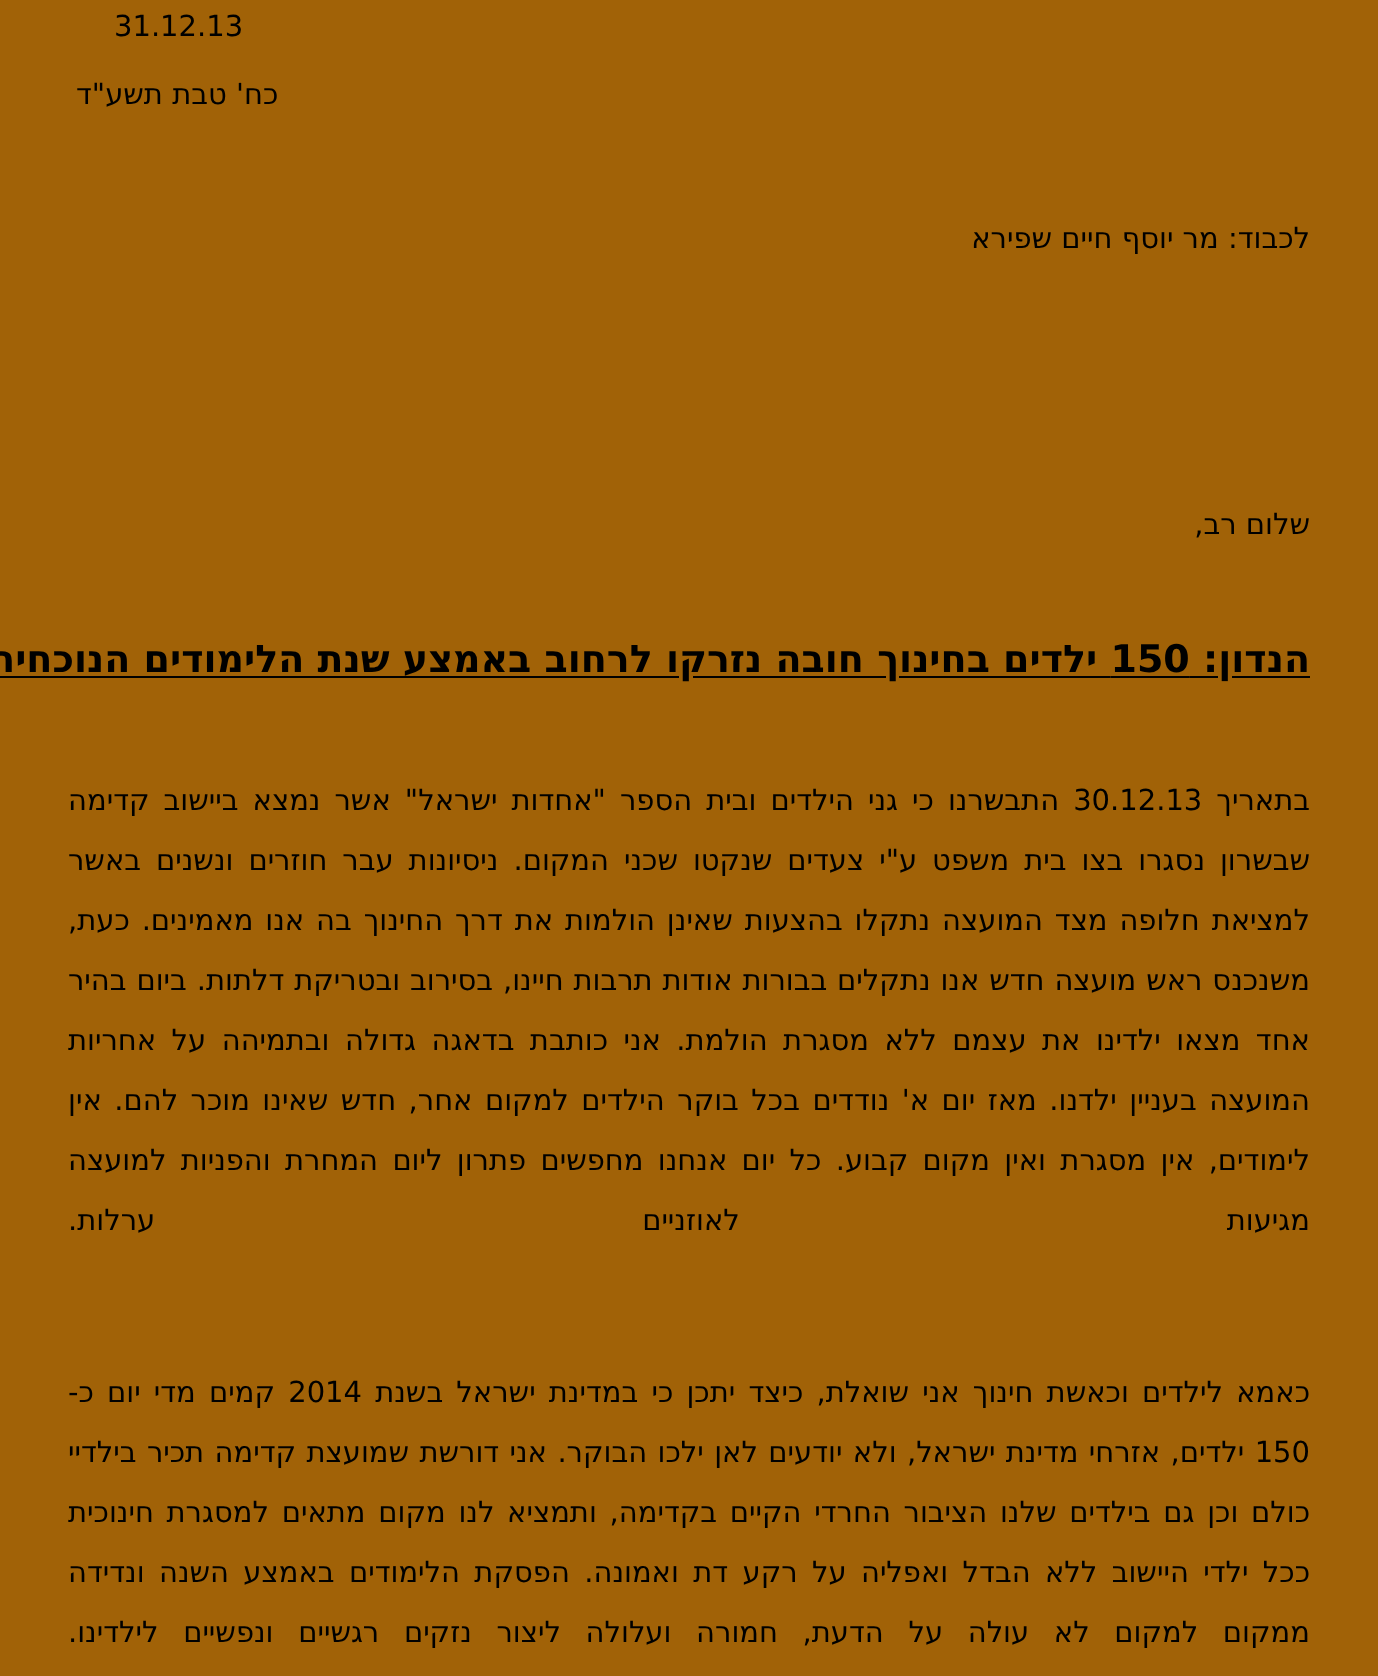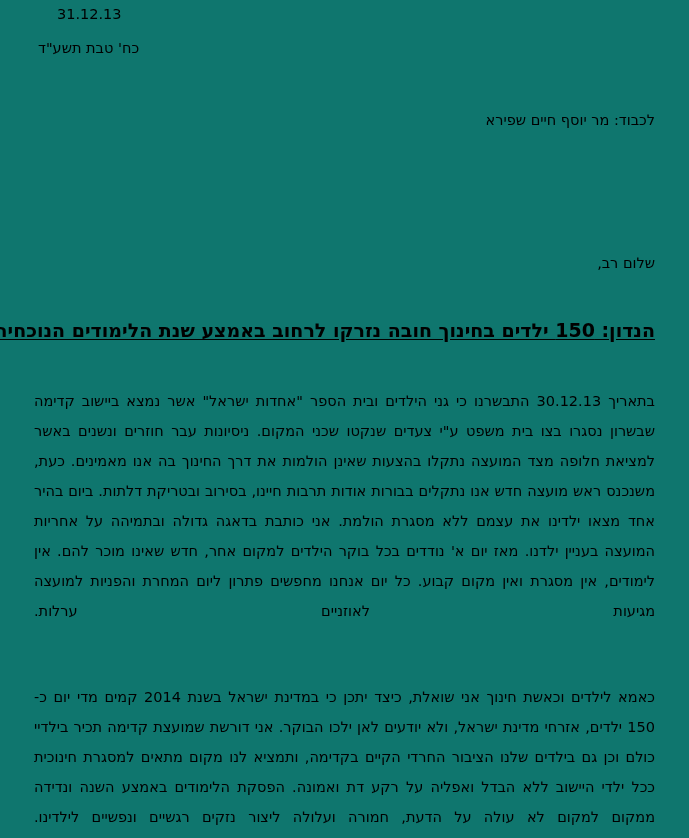--- a/index.html
+++ b/index.html
@@ -10,21 +10,21 @@
 
   body {
     font-family: "DejaVu Sans", sans-serif;
     color: #000000;
   }
 
   .page {
     position: relative;
     width: 689px;
     height: 838px;
-    background: #0f766e;
+    background: #a16207;
     overflow: hidden;
     box-sizing: border-box;
   }
 
   
   .date-gregorian {
     position: absolute;
     left: 57px;
     top: 4px;
     direction: ltr;

